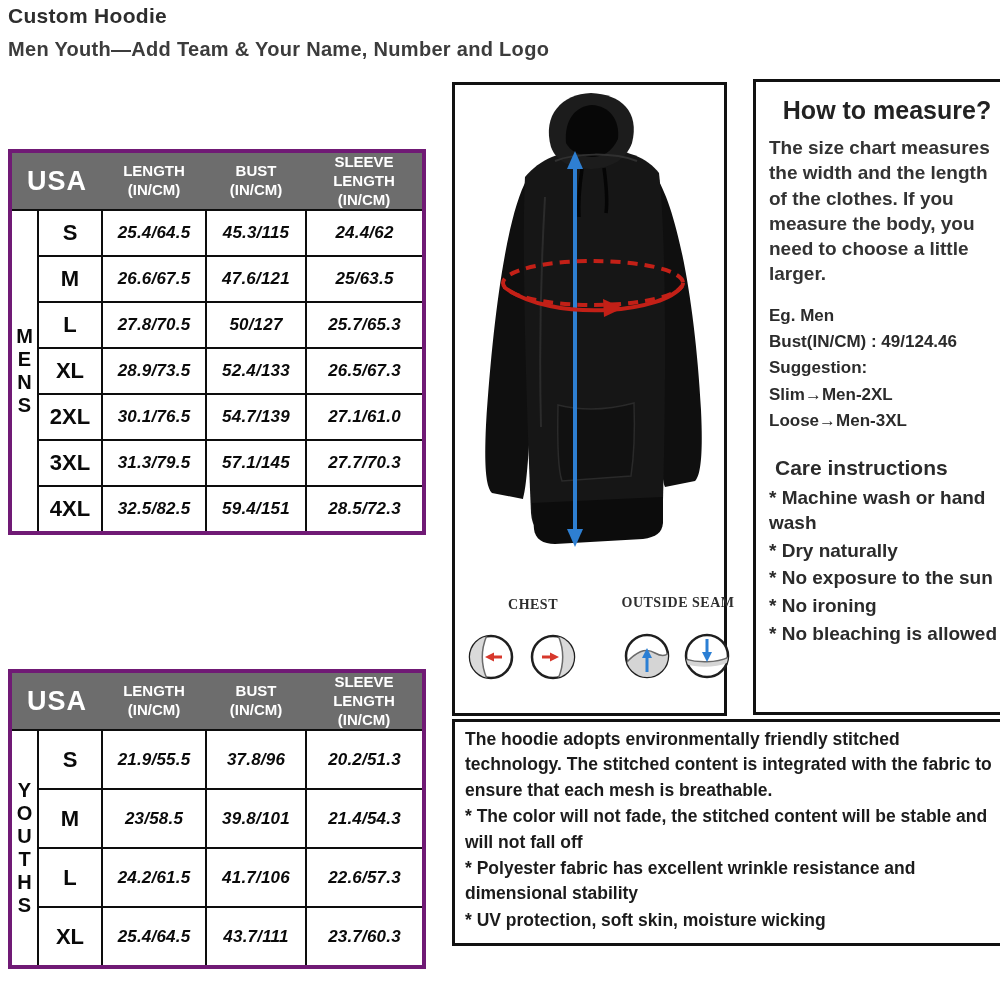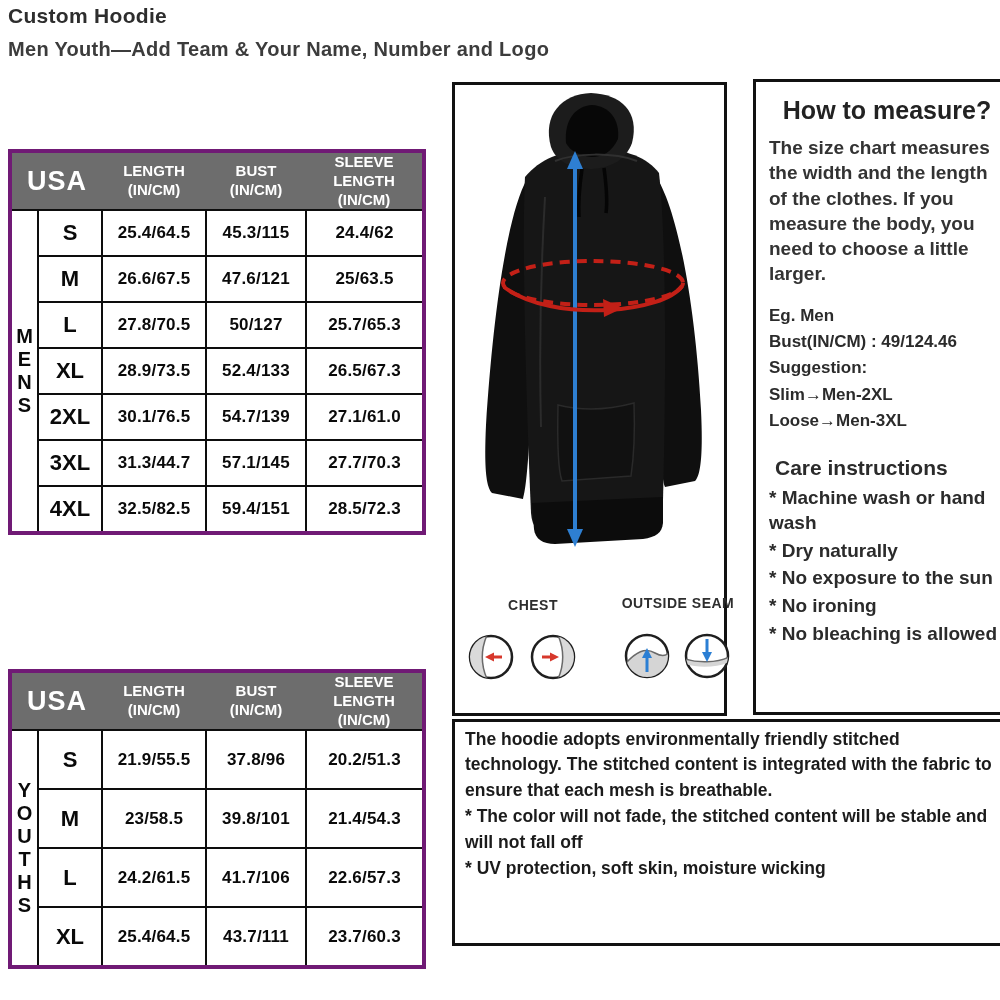--- a/index.html
+++ b/index.html
@@ -14,25 +14,25 @@
   .size-table-wrap{position:absolute;left:8px;}
   .mens-wrap{top:149px;}
   .youths-wrap{top:669px;}
   table.size-table{border-collapse:collapse;border:4px solid #701a75;table-layout:fixed;background:#fff;}
   table.size-table th{background:#6d6d6d;color:#fff;border:0;padding:0;vertical-align:middle;height:54px;}
   th.usa{font-size:27px;font-weight:bold;letter-spacing:1px;}
   th.hcol{font-size:15px;font-weight:bold;line-height:1.25;}
   table.size-table td{border:2px solid #0d0d0d;text-align:center;vertical-align:middle;font-weight:bold;color:#0a0a0a;padding:0;}
   td.vlabel{font-size:20px;line-height:1.15;white-space:pre-line;font-weight:bold;}
   td.size{font-size:22px;}
-  td.val{font-size:17px;letter-spacing:.2px;}
+  td.val{font-size:17px;letter-spacing:.2px;font-style:italic;}
   .mens-wrap td{height:44px;}
   .youths-wrap td{height:57px;}
   
-  .hoodie-panel{position:absolute;left:452px;top:82px;width:275px;height:634px;border:3px solid #111;box-sizing:border-box;background:#fff;}
+  .hoodie-panel{position:absolute;left:452px;top:82px;width:275px;height:634px;border:3px solid #111;box-sizing:border-box;background:#fff;font-family:Liberation Serif, serif;}
   .measure-label{position:absolute;font-size:14px;font-weight:bold;color:#2e2e2e;letter-spacing:.5px;}
   .chest-label{left:28px;top:512px;width:100px;text-align:center;}
   .seam-label{left:158px;top:510px;width:130px;text-align:center;}
   .m-icon{position:absolute;width:48px;height:48px;}
   
   .right-panel{position:absolute;left:753px;top:79px;width:260px;height:636px;box-sizing:border-box;
     border-left:3px solid #111;border-top:3px solid #111;border-bottom:3px solid #111;background:#fff;
     padding:10px 8px 0 13px;}
   .htm-heading{font-size:25px;font-weight:bold;color:#222;text-align:center;margin:4px 0 10px 0;}
   .htm-body{font-size:19px;font-weight:600;color:#333;line-height:1.33;}
@@ -108,21 +108,21 @@
           <td class="val">26.5/67.3</td>
         </tr>
         <tr>
           <td class="size">2XL</td>
           <td class="val">30.1/76.5</td>
           <td class="val">54.7/139</td>
           <td class="val">27.1/61.0</td>
         </tr>
         <tr>
           <td class="size">3XL</td>
-          <td class="val">31.3/44.7</td>
+          <td class="val">31.3/79.5</td>
           <td class="val">57.1/145</td>
           <td class="val">27.7/70.3</td>
         </tr>
         <tr>
           <td class="size">4XL</td>
           <td class="val">32.5/82.5</td>
           <td class="val">59.4/151</td>
           <td class="val">28.5/72.3</td>
         </tr>
       </tbody>
@@ -294,15 +294,16 @@
       <div>* No exposure to the sun</div>
       <div>* No ironing</div>
       <div>* No bleaching is allowed</div>
     </div>
 </div>
 
 <div class="bottom-panel">
   <div class="desc-lines">
       <div>The hoodie adopts environmentally friendly stitched technology. The stitched content is integrated with the fabric to ensure that each mesh is breathable.</div>
       <div>* The color will not fade, the stitched content will be stable and will not fall off</div>
+      <div>* Polyester fabric has excellent wrinkle resistance and dimensional stability</div>
       <div>* UV protection, soft skin, moisture wicking</div>
     </div>
 </div>
 
 </body></html>

